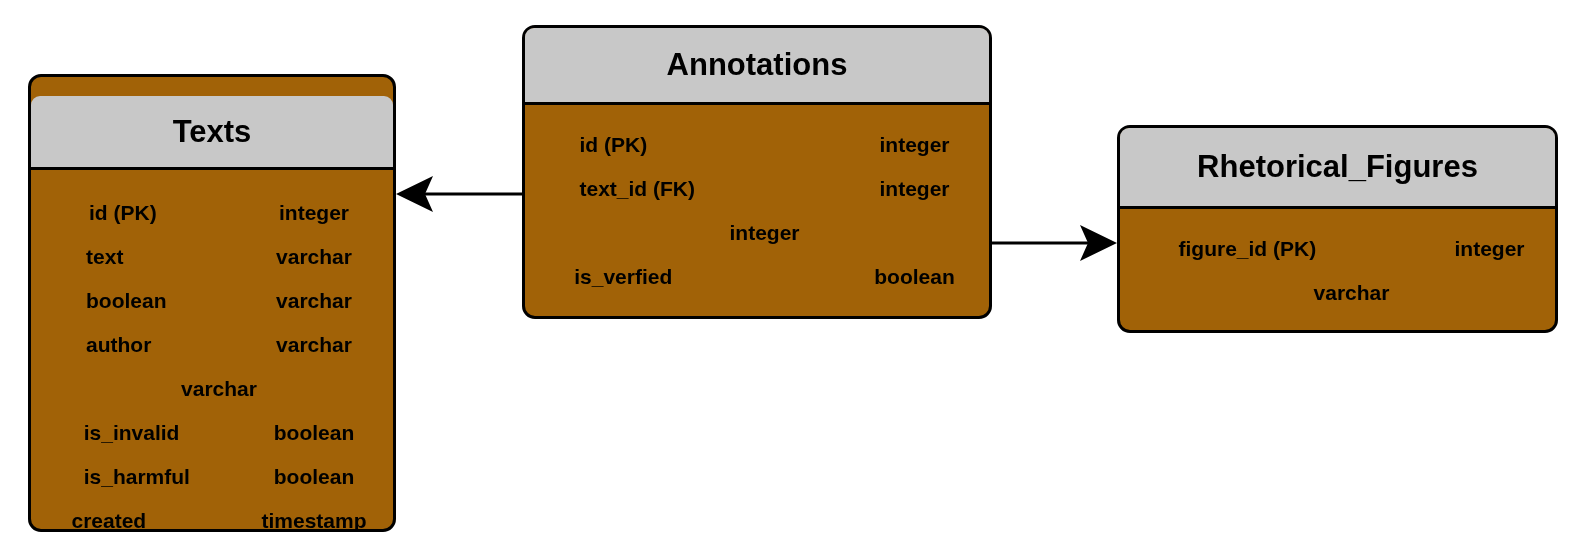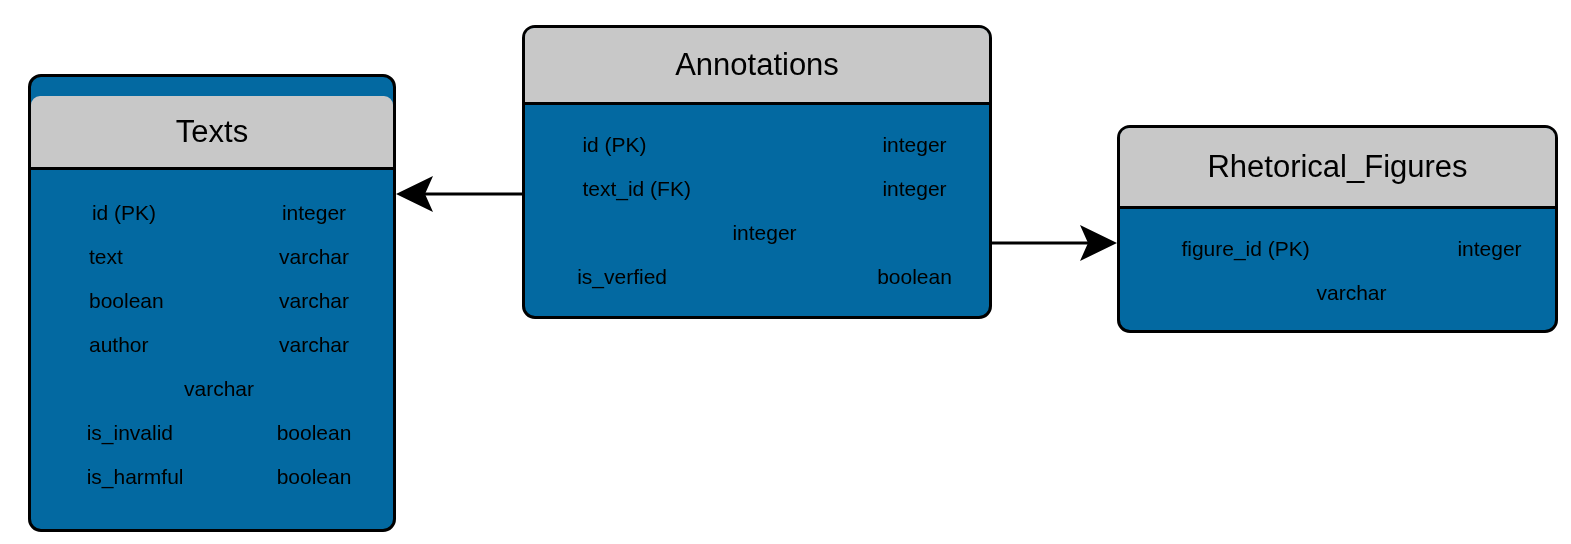--- a/index.html
+++ b/index.html
@@ -11,23 +11,24 @@
   #canvas {
     position: relative;
     width: 1571px;
     height: 544px;
     background: #ffffff;
     overflow: hidden;
   }
   .entity {
     position: absolute;
     box-sizing: border-box;
-    background: #0369a1;
+    background: #a16207;
     border: 3px solid #000000;
     border-radius: 13px;
+    font-weight: bold;
   }
   .entity-header {
     box-sizing: border-box;
     width: 100%;
     border-bottom: 3px solid #000000;
     border-radius: 9px 9px 0 0;
     display: flex;
     align-items: center;
     justify-content: center;
     font-size: 31px;
@@ -103,20 +104,24 @@
           <span class="ftype">varchar</span>
         </div>
         <div class="row">
           <span class="fname">is_invalid</span>
           <span class="ftype">boolean</span>
         </div>
         <div class="row">
           <span class="fname">is_harmful</span>
           <span class="ftype">boolean</span>
         </div>
+        <div class="row">
+          <span class="fname">created</span>
+          <span class="ftype">timestamp</span>
+        </div>
       </div>
   </div>
 
   <div class="entity" id="entity-annotations">
     <div class="entity-header" style="background: rgb(200, 200, 200);">
       <span>Annotations</span>
     </div>
     <div class="entity-body">
         <div class="row">
           <span class="fname">id (PK)</span>

